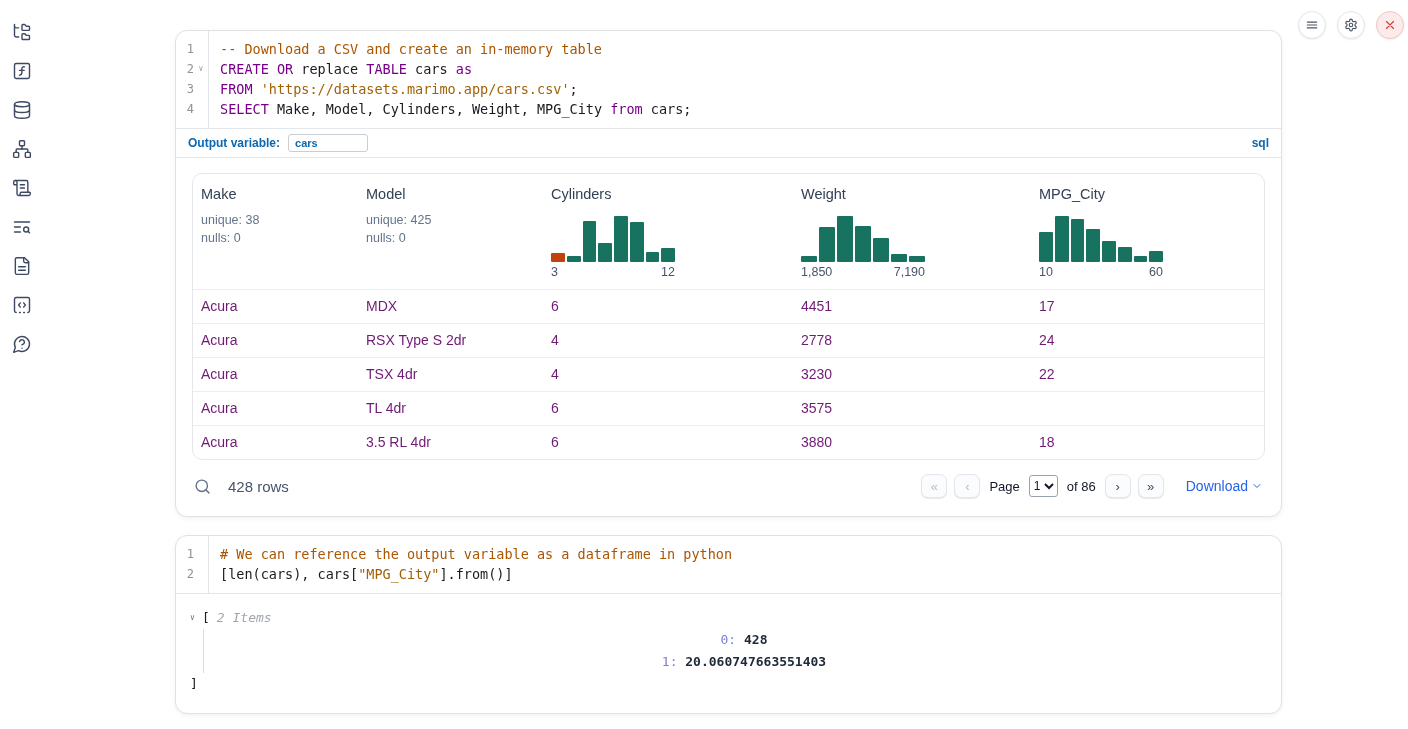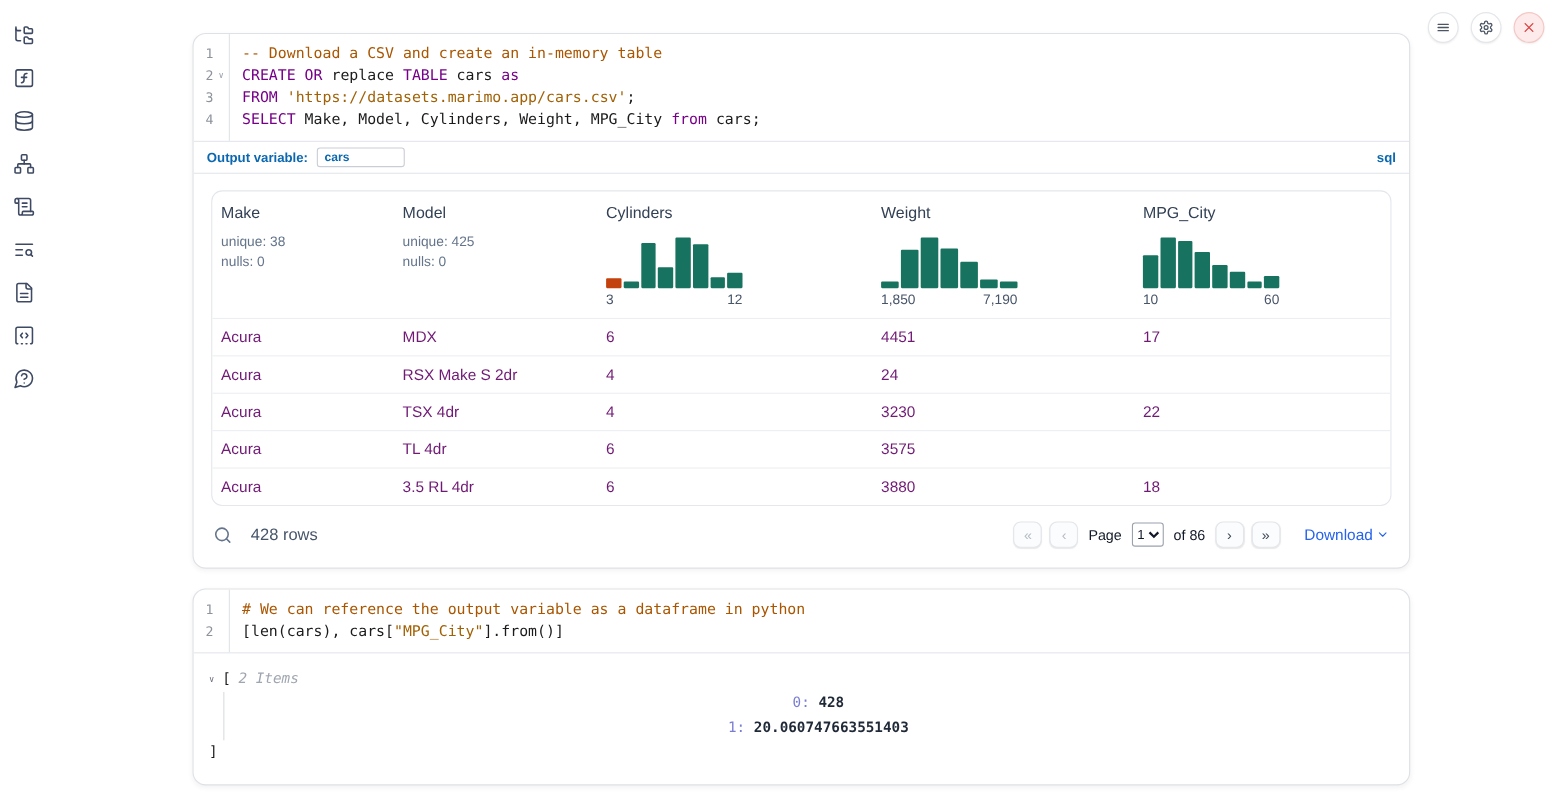--- a/index.html
+++ b/index.html
@@ -286,22 +286,23 @@
         <div class="tbody">
             <div class="trow">
               <div class="td">Acura</div>
               <div class="td">MDX</div>
               <div class="td">6</div>
               <div class="td">4451</div>
               <div class="td">17</div>
             </div>
             <div class="trow">
               <div class="td">Acura</div>
-              <div class="td">RSX Make S 2dr</div>
+              <div class="td">RSX Type S 2dr</div>
               <div class="td">4</div>
+              <div class="td">2778</div>
               <div class="td">24</div>
             </div>
             <div class="trow">
               <div class="td">Acura</div>
               <div class="td">TSX 4dr</div>
               <div class="td">4</div>
               <div class="td">3230</div>
               <div class="td">22</div>
             </div>
             <div class="trow">

